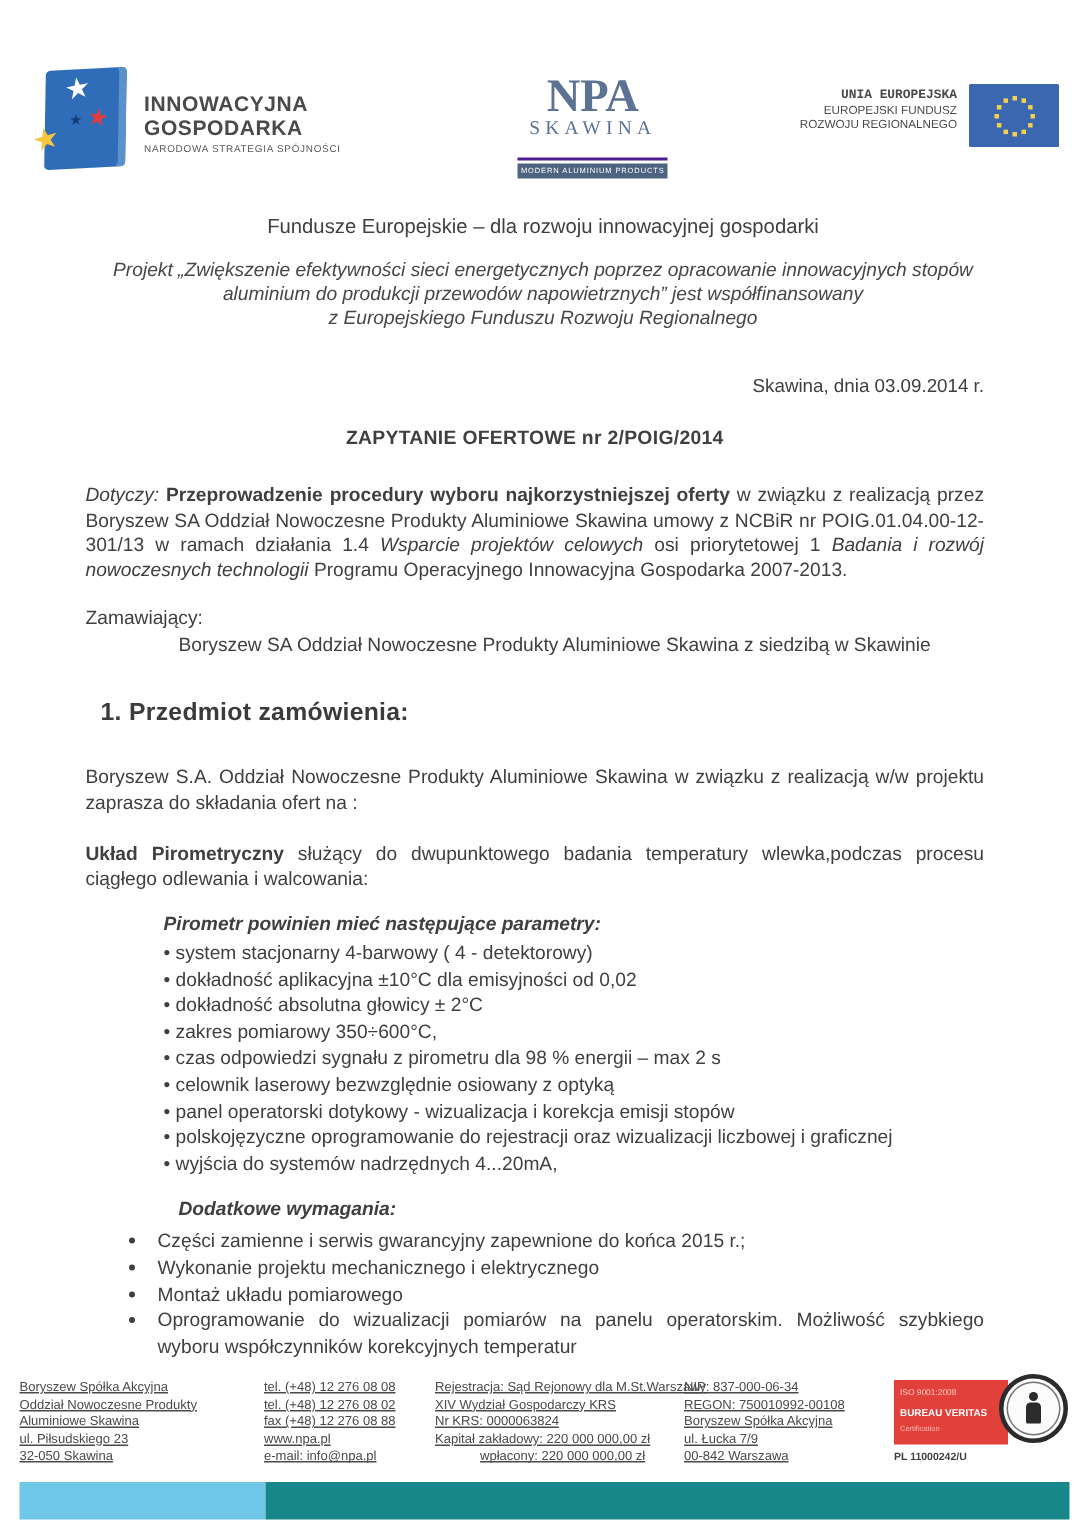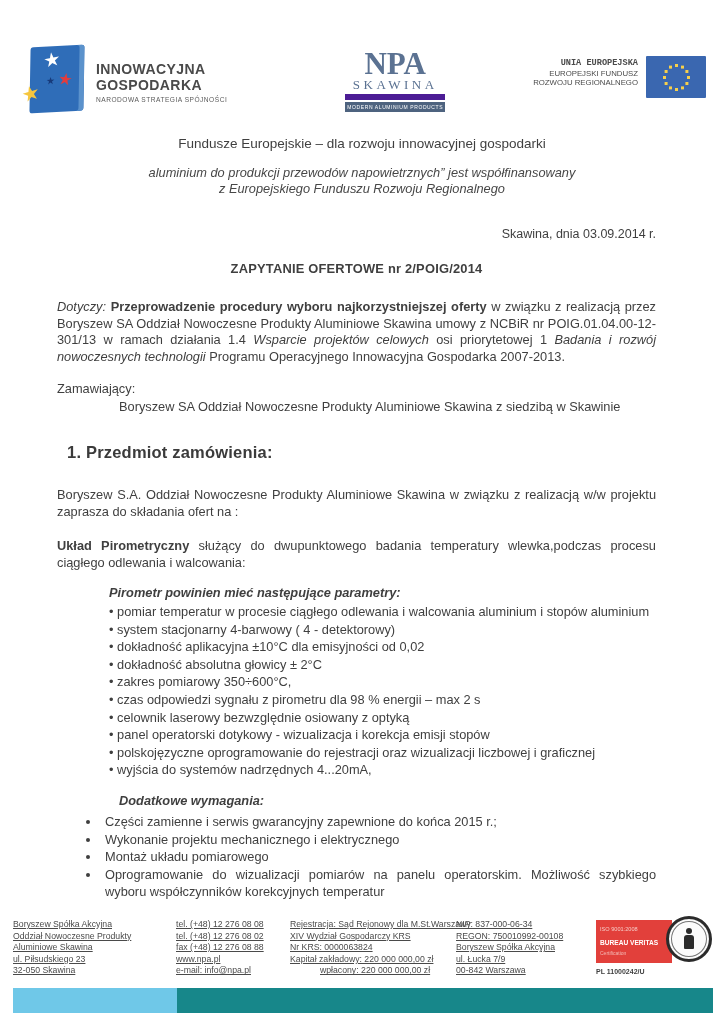--- a/index.html
+++ b/index.html
@@ -22,21 +22,21 @@
   .st-yellow{ color:#f6c63e; font-size:20px; left:-8px; top:36px; transform:rotate(-14deg); }
   .st-navy  { color:#173a7a; font-size:10px; left:16px; top:30px; }
   .ig-text { padding-top:6px; }
   .ig-title { font-weight:bold; font-size:14px; line-height:16px; color:#4a4a4a; letter-spacing:.4px; }
   .ig-sub { font-size:6.6px; letter-spacing:.5px; color:#5a5a5a; margin-top:3px; }
 
   .npa-logo { text-align:center; margin-top:4px; margin-left:30px; }
   .npa-acronym { font-family:"Liberation Serif", serif; font-weight:bold; font-size:31px; line-height:28px;
                  color:#5b7292; letter-spacing:0; }
   .npa-city { font-family:"Liberation Serif", serif; font-size:13px; letter-spacing:3.5px; color:#5b7292;
-              border-bottom:6px solid #4c1d95; padding-bottom:1px; margin-top:-1px; }
+              border-bottom:2px solid #4c1d95; padding-bottom:12px; margin-top:-1px; }
   .npa-bar { background:#4e637f; color:#ffffff; font-size:5px; letter-spacing:.6px; padding:2px 2px; margin-top:2px; }
 
   .eu-logo { display:flex; gap:8px; align-items:flex-start; margin-top:10px; }
   .eu-text { text-align:right; font-size:7.8px; line-height:9.5px; color:#4a4a4a; padding-top:3px; }
   .eu-line1 { font-weight:bold; font-size:8.6px;font-family:Liberation Mono, monospace; }
   .eu-flag { position:relative; width:60px; height:42px; background:#3a67b0; border-radius:1px; }
   .eu-stars { position:absolute; left:50%; top:50%; width:3px; height:3px; margin:-1.5px 0 0 -1.5px; background:transparent;
     box-shadow:
       0 -12px 0 #f7d04b, 6px -10.4px 0 #f7d04b, 10.4px -6px 0 #f7d04b, 12px 0 0 #f7d04b,
       10.4px 6px 0 #f7d04b, 6px 10.4px 0 #f7d04b, 0 12px 0 #f7d04b, -6px 10.4px 0 #f7d04b,
@@ -123,20 +123,21 @@
         <div>ROZWOJU REGIONALNEGO</div>
       </div>
       <div class="eu-flag">
         <span class="eu-stars"></span>
       </div>
     </div>
   </div>
 
   <div class="tagline">Fundusze Europejskie – dla rozwoju innowacyjnej gospodarki</div>
   <div class="project">
+    <div>Projekt „Zwiększenie efektywności sieci energetycznych poprzez opracowanie innowacyjnych stopów</div>
     <div>aluminium do produkcji przewodów napowietrznych” jest współfinansowany</div>
     <div>z Europejskiego Funduszu Rozwoju Regionalnego</div>
   </div>
 
   <div class="content">
     <div class="dateline">Skawina, dnia 03.09.2014 r.</div>
     <div class="doc-title">ZAPYTANIE OFERTOWE nr 2/POIG/2014</div>
 
     <p class="para dotyczy">
       <i>Dotyczy:</i>
@@ -158,21 +159,20 @@
     <p class="para p1">Boryszew S.A. Oddział Nowoczesne Produkty Aluminiowe Skawina w związku z realizacją w/w projektu zaprasza do składania ofert na :</p>
 
     <p class="para p2">
       <b>Układ Pirometryczny</b>
       <span>służący do dwupunktowego badania temperatury wlewka,podczas procesu ciągłego odlewania i walcowania:</span>
     </p>
 
     <div class="pyro">
       <div class="pyro-head">Pirometr powinien mieć następujące parametry:</div>
       <ul class="pyro-list">
-        <li>pomiar temperatur w procesie ciągłego odlewania i walcowania aluminium i stopów aluminium</li>
         <li>system stacjonarny 4-barwowy ( 4 - detektorowy)</li>
         <li>dokładność aplikacyjna ±10°C dla emisyjności od 0,02</li>
         <li>dokładność absolutna głowicy ± 2°C</li>
         <li>zakres pomiarowy 350÷600°C,</li>
         <li>czas odpowiedzi sygnału z pirometru dla 98 % energii – max 2 s</li>
         <li>celownik laserowy bezwzględnie osiowany z optyką</li>
         <li>panel operatorski dotykowy - wizualizacja i korekcja emisji stopów</li>
         <li>polskojęzyczne oprogramowanie do rejestracji oraz wizualizacji liczbowej i graficznej</li>
         <li>wyjścia do systemów nadrzędnych 4...20mA,</li>
       </ul>

